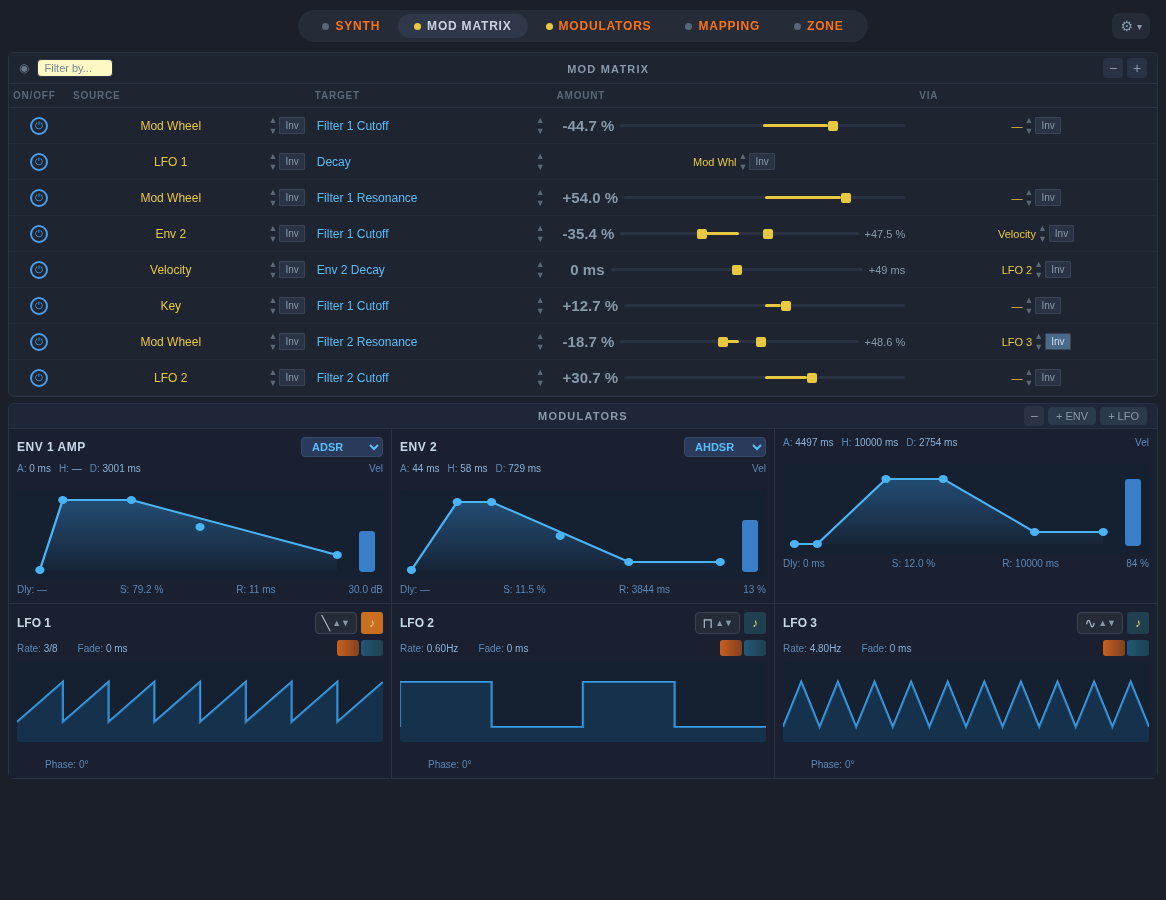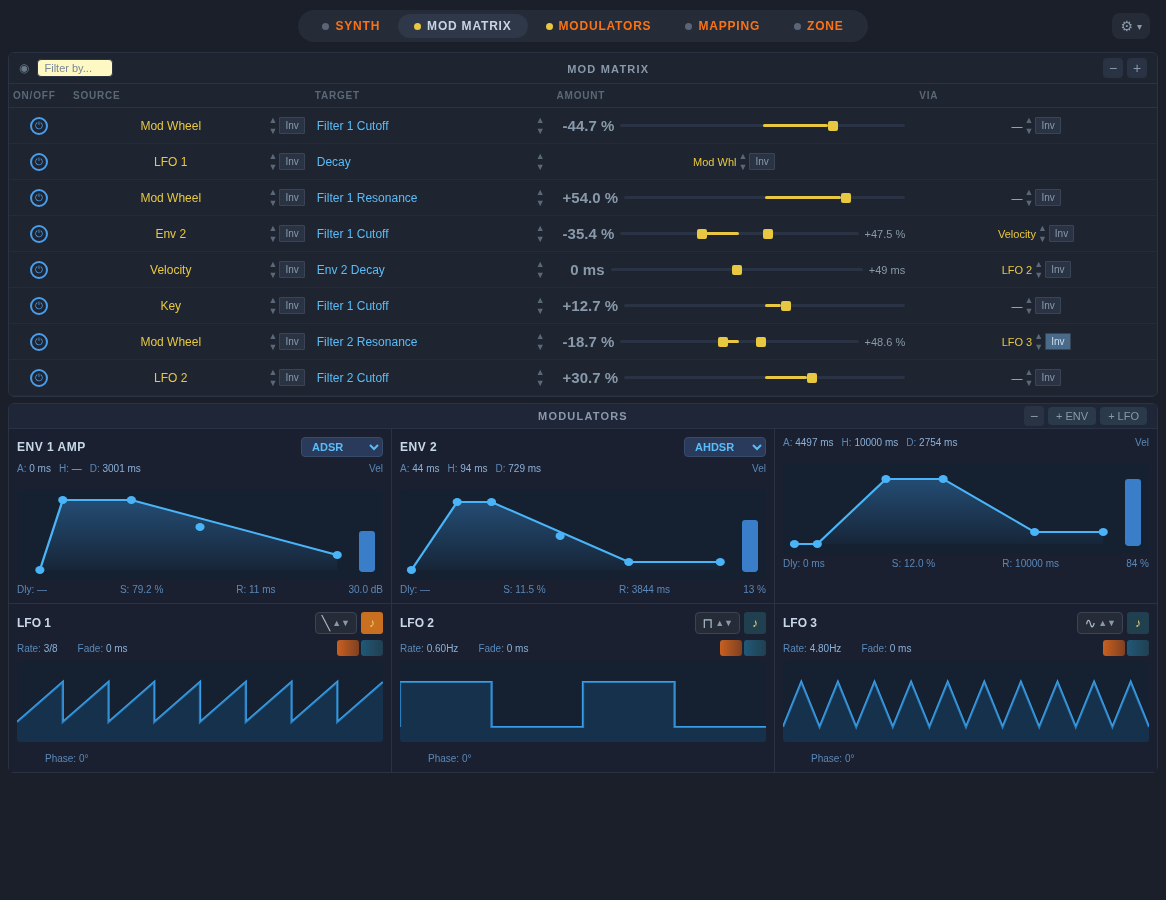--- a/index.html
+++ b/index.html
@@ -447,21 +447,21 @@
       position: relative;
     }
     .lfo-canvas svg {
       width: 100%;
       height: 100%;
     }
 
     .phase-label {
       font-size: 10px;
       color: #5a88b8;
-      margin-top: 11px;
+      margin-top: 17px;
       padding-left: 28px;
     }
 
     
     .vel-bar {
       position: absolute;
       right: 8px;
       top: 8px;
       bottom: 8px;
       width: 16px;
@@ -884,21 +884,21 @@
 
     <div class="env-panel">
       <div class="panel-header">
         <span class="panel-name">ENV 2</span>
         <select class="panel-type-select">
           <option>AHDSR</option><option>ADSR</option><option>DAHDSR</option>
         </select>
       </div>
       <div class="env-params">
         <span class="env-param">A: <span>44 ms</span></span>
-        <span class="env-param">H: <span>94 ms</span></span>
+        <span class="env-param">H: <span>58 ms</span></span>
         <span class="env-param">D: <span>729 ms</span></span>
         <span class="vel-badge">Vel</span>
       </div>
       <div class="env-wrapper">
         <div class="env-canvas">
           <svg viewBox="0 0 320 90" preserveAspectRatio="none">
             <defs>
               <linearGradient id="envGrad2" x1="0" y1="0" x2="0" y2="1">
                 <stop offset="0%" stop-color="#3a8fd8" stop-opacity="0.4"></stop>
                 <stop offset="100%" stop-color="#3a8fd8" stop-opacity="0.05"></stop>

